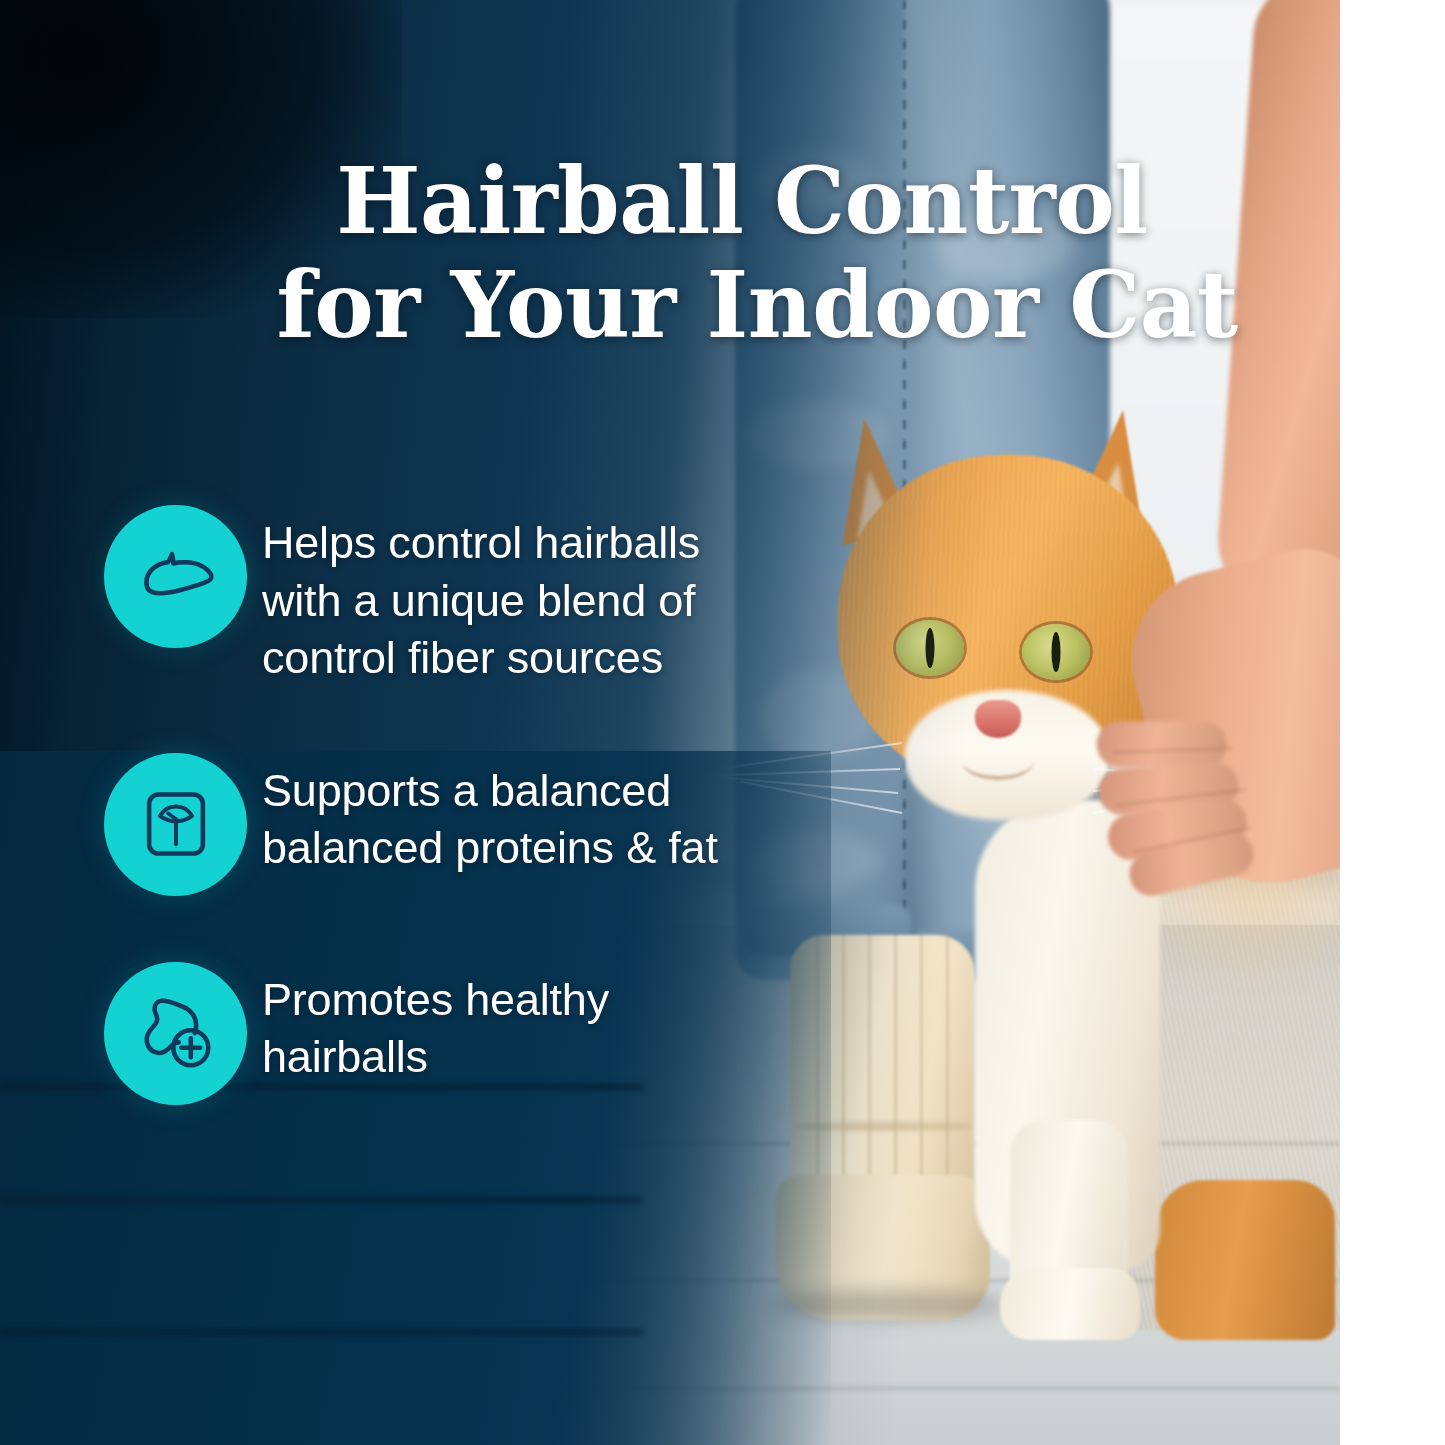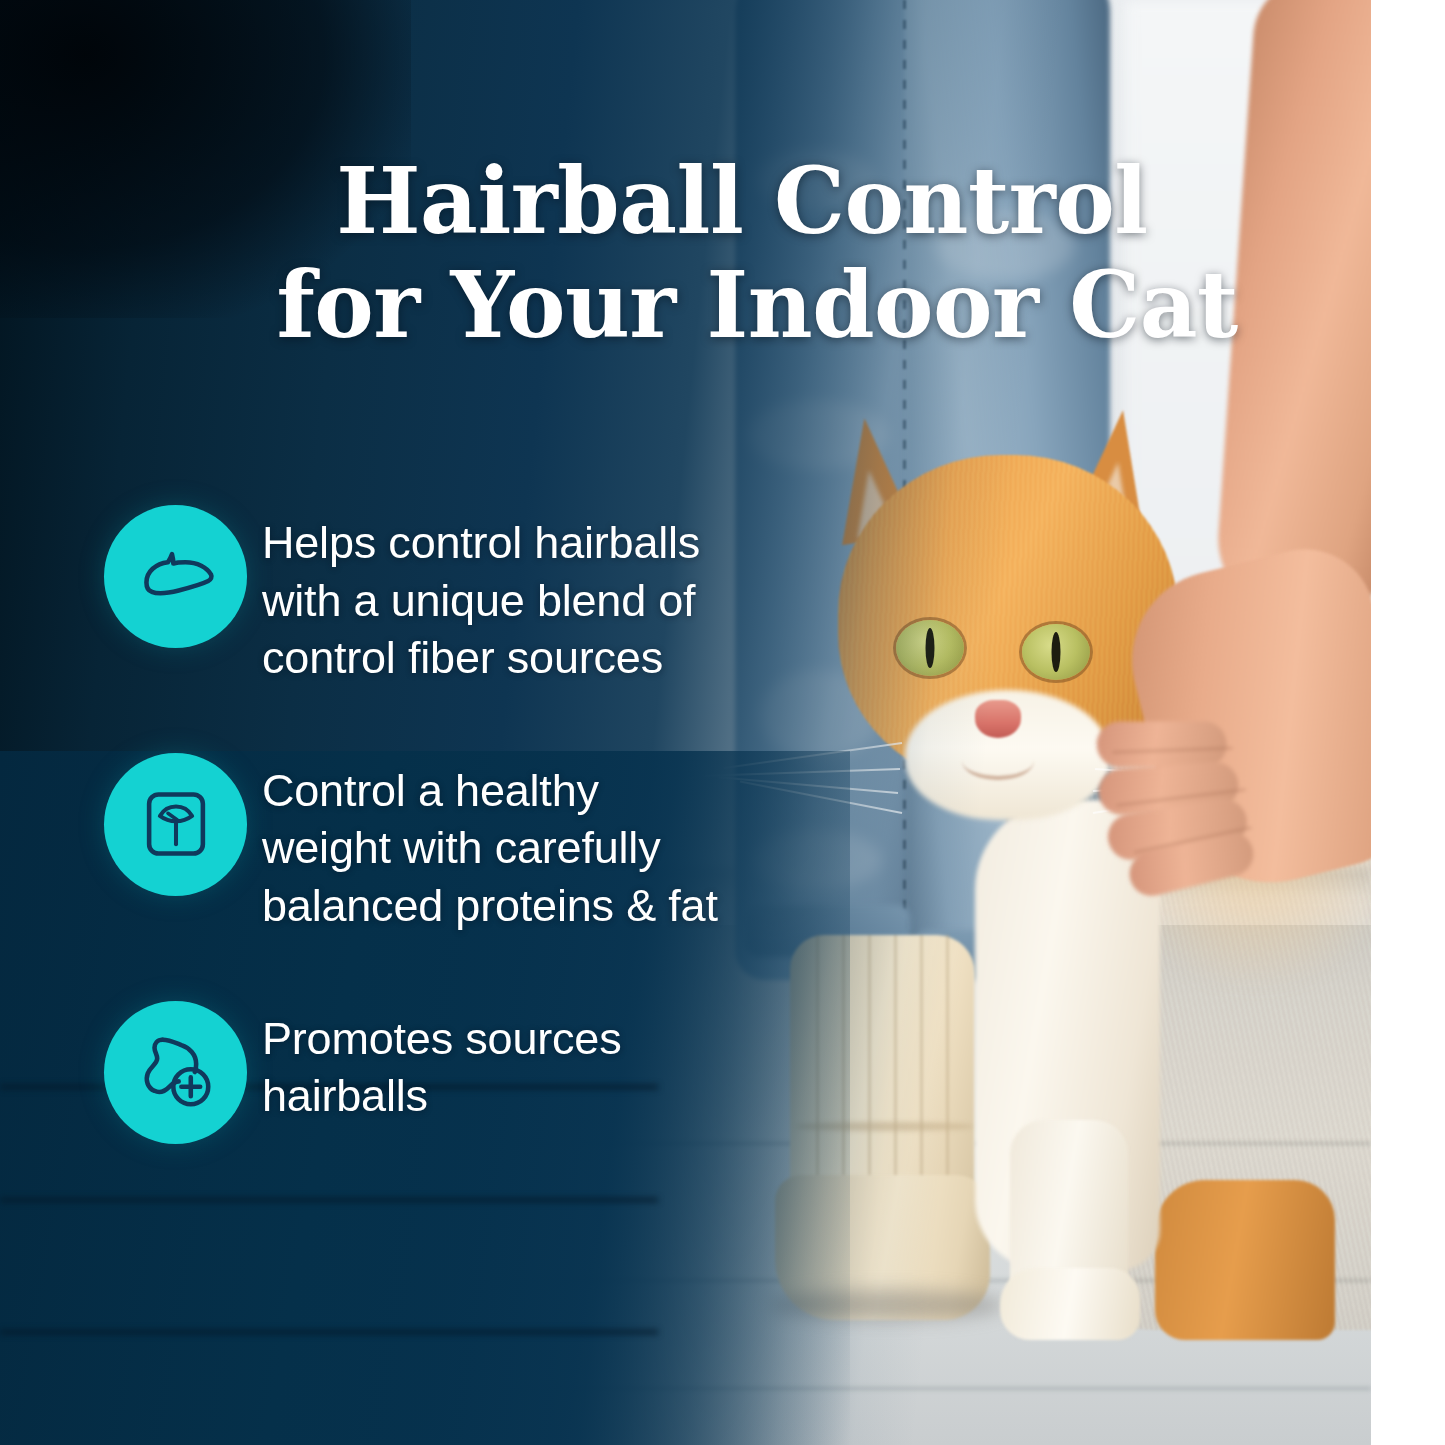--- a/index.html
+++ b/index.html
@@ -12,21 +12,20 @@
     font-family: "Liberation Sans", sans-serif;
   }
 
   .promo-card {
     position: relative;
     width: 1340px;
     height: 1445px;
     overflow: hidden;
     background: #be185d;
     user-select: none;
-    padding-left: 31px;
   }
 
   
   .photo-layer {
     position: absolute;
     inset: 0;
     overflow: hidden;
   }
 
   
@@ -586,36 +585,35 @@
       <div class="benefit">
         <div class="benefit-icon">
           <svg viewBox="0 0 64 64" aria-hidden="true">
             <rect x="12" y="10" width="40" height="44" rx="7" ry="7" fill="none" stroke="#10395c" stroke-width="3.4"></rect>
             <path d="M20 26c3-5 7-7 12-7s9 2 12 7c-4 3-8 4-12 4s-8-1-12-4z" fill="none" stroke="#10395c" stroke-width="3" stroke-linejoin="round"></path>
             <path d="M26 24l7 5" fill="none" stroke="#10395c" stroke-width="2.6" stroke-linecap="round"></path>
             <path d="M32 31v16" fill="none" stroke="#10395c" stroke-width="3" stroke-linecap="round"></path>
           </svg>
         </div>
         <div class="benefit-text">
-          <span class="bt-line">Control a healthy</span>
-          <span class="bt-line">weight with carefully</span>
+          <span class="bt-line">Supports a balanced</span>
           <span class="bt-line">balanced proteins &amp; fat</span>
         </div>
       </div>
 
       <div class="benefit">
         <div class="benefit-icon">
           <svg viewBox="0 0 64 64" aria-hidden="true">
             <path d="M22 8c-4 0-6 3-6 6 0 3 2 5 2 8 0 4-5 6-7 11-2 5 0 11 5 13 4 2 8 0 11-3 2-2 4-4 7-4" fill="none" stroke="#10395c" stroke-width="3.4" stroke-linecap="round" stroke-linejoin="round"></path>
             <path d="M22 8c5 0 9 2 14 4 6 2 11 7 11 14 0 2 0 4-1 6" fill="none" stroke="#10395c" stroke-width="3.4" stroke-linecap="round" stroke-linejoin="round"></path>
             <circle cx="43" cy="43" r="13" fill="none" stroke="#10395c" stroke-width="3.4"></circle>
             <path d="M43 36v14M36 43h14" fill="none" stroke="#10395c" stroke-width="3.4" stroke-linecap="round"></path>
           </svg>
         </div>
         <div class="benefit-text">
-          <span class="bt-line">Promotes sources</span>
+          <span class="bt-line">Promotes healthy</span>
           <span class="bt-line">hairballs</span>
         </div>
       </div>
 
     </div>
   </div>
 </div>
 
 </body></html>

